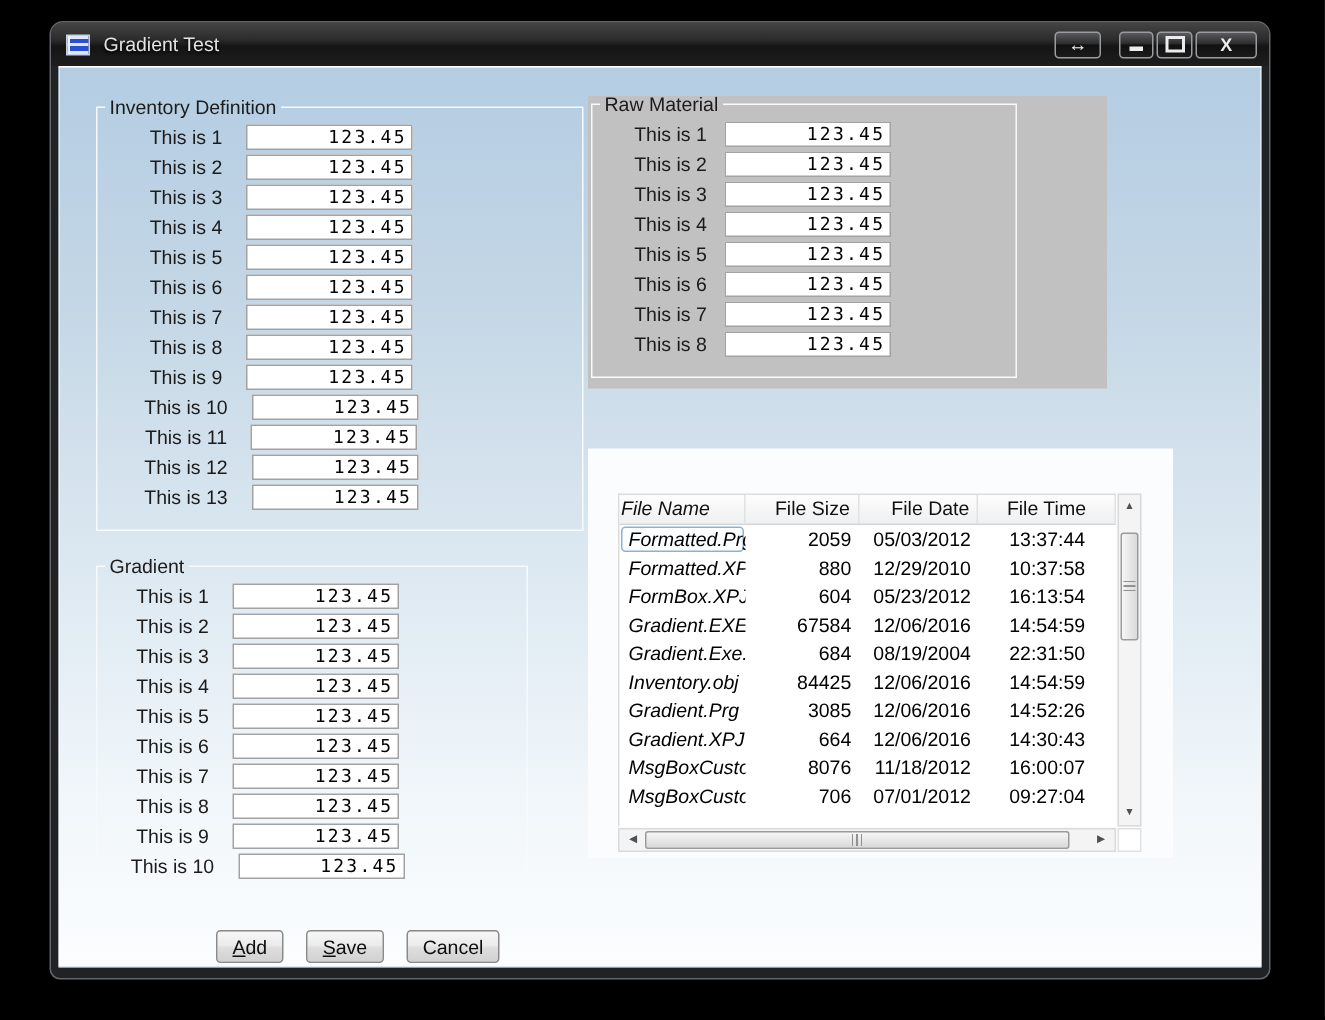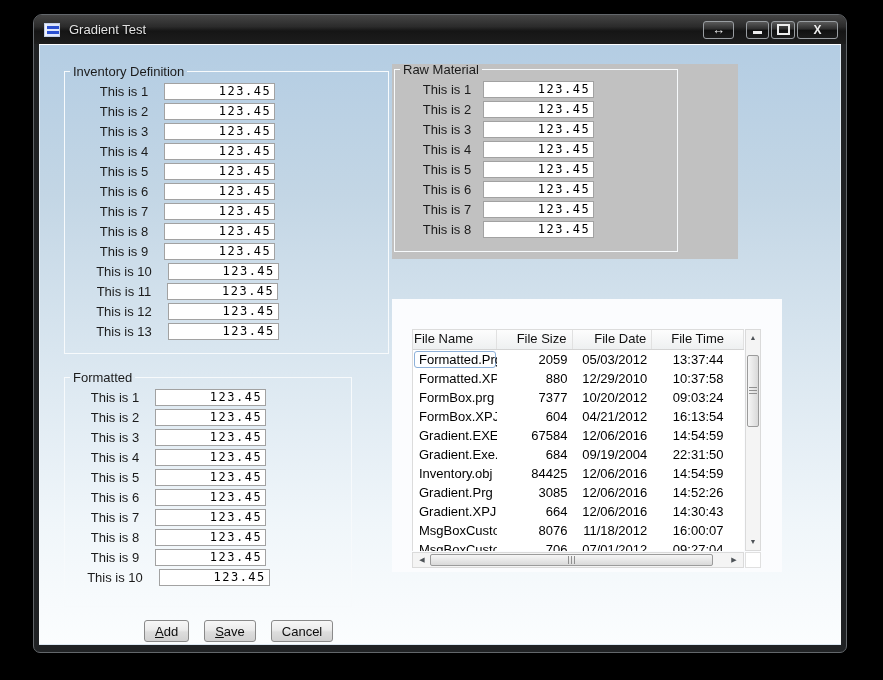--- a/index.html
+++ b/index.html
@@ -100,21 +100,21 @@
   .hcell {
     box-sizing:border-box; border-right:1px solid #e1e1e1;
     padding:0 5px; font-size:13px; line-height:18px; color:#101010;
     white-space:nowrap; overflow:hidden;
   }
   .grid-row { display:flex; height:19px; }
   .dcell {
     box-sizing:border-box; padding:0 5px; font-size:13px; line-height:19px;
     color:#000; white-space:nowrap; overflow:hidden;
   }
-  .c-name { width:84px; padding:0 1px; }
+  .c-name { width:84px; padding:0 1px;font-style:italic; }
   .c-size { width:76px; text-align:right; }
   .c-date { width:80px; text-align:right; }
   .c-time { width:92px;text-align:center; }
   .cellbox {
     display:block; box-sizing:border-box; height:17px; line-height:15px;
     margin-top:1px; padding:0 4px; border:1px solid rgba(0,0,0,0); border-radius:3px;
   }
   .cellbox.selected { border-color:#8cb0d9; background:#fdfeff; }
   
   .vscroll {
@@ -302,21 +302,21 @@
 
             <div class="frow">
               <span class="flabel">This is 8</span>
               <input class="tbox" readonly="" value="123.45" style="">
             </div>
           </div>
       </fieldset>
     </div>
 
     <fieldset class="groupbox g-sup">
-      <legend>Formatted</legend>
+      <legend>Gradient</legend>
       <div class="rows">
 
           <div class="frow">
             <span class="flabel">This is 1</span>
             <input class="tbox" readonly="" value="123.45" style="">
           </div>
 
           <div class="frow">
             <span class="flabel">This is 2</span>
             <input class="tbox" readonly="" value="123.45" style="">
@@ -386,53 +386,45 @@
 
               <div class="grid-row">
                 <div class="dcell c-name">
                   <span class="cellbox">Formatted.XPJ</span>
                 </div>
                 <div class="dcell c-size">880</div>
                 <div class="dcell c-date">12/29/2010</div>
                 <div class="dcell c-time">10:37:58</div>
               </div>
 
-              <div class="grid-row">
-                <div class="dcell c-name">
-                  <span class="cellbox">FormBox.prg</span>
-                </div>
-                <div class="dcell c-size">7377</div>
-                <div class="dcell c-date">10/20/2012</div>
-                <div class="dcell c-time">09:03:24</div>
-              </div>
 
               <div class="grid-row">
                 <div class="dcell c-name">
                   <span class="cellbox">FormBox.XPJ</span>
                 </div>
                 <div class="dcell c-size">604</div>
-                <div class="dcell c-date">04/21/2012</div>
+                <div class="dcell c-date">05/23/2012</div>
                 <div class="dcell c-time">16:13:54</div>
               </div>
 
               <div class="grid-row">
                 <div class="dcell c-name">
                   <span class="cellbox">Gradient.EXE</span>
                 </div>
                 <div class="dcell c-size">67584</div>
                 <div class="dcell c-date">12/06/2016</div>
                 <div class="dcell c-time">14:54:59</div>
               </div>
 
               <div class="grid-row">
                 <div class="dcell c-name">
                   <span class="cellbox">Gradient.Exe....</span>
                 </div>
                 <div class="dcell c-size">684</div>
-                <div class="dcell c-date">09/19/2004</div>
+                <div class="dcell c-date">08/19/2004</div>
                 <div class="dcell c-time">22:31:50</div>
               </div>
 
               <div class="grid-row">
                 <div class="dcell c-name">
                   <span class="cellbox">Inventory.obj</span>
                 </div>
                 <div class="dcell c-size">84425</div>
                 <div class="dcell c-date">12/06/2016</div>
                 <div class="dcell c-time">14:54:59</div>

